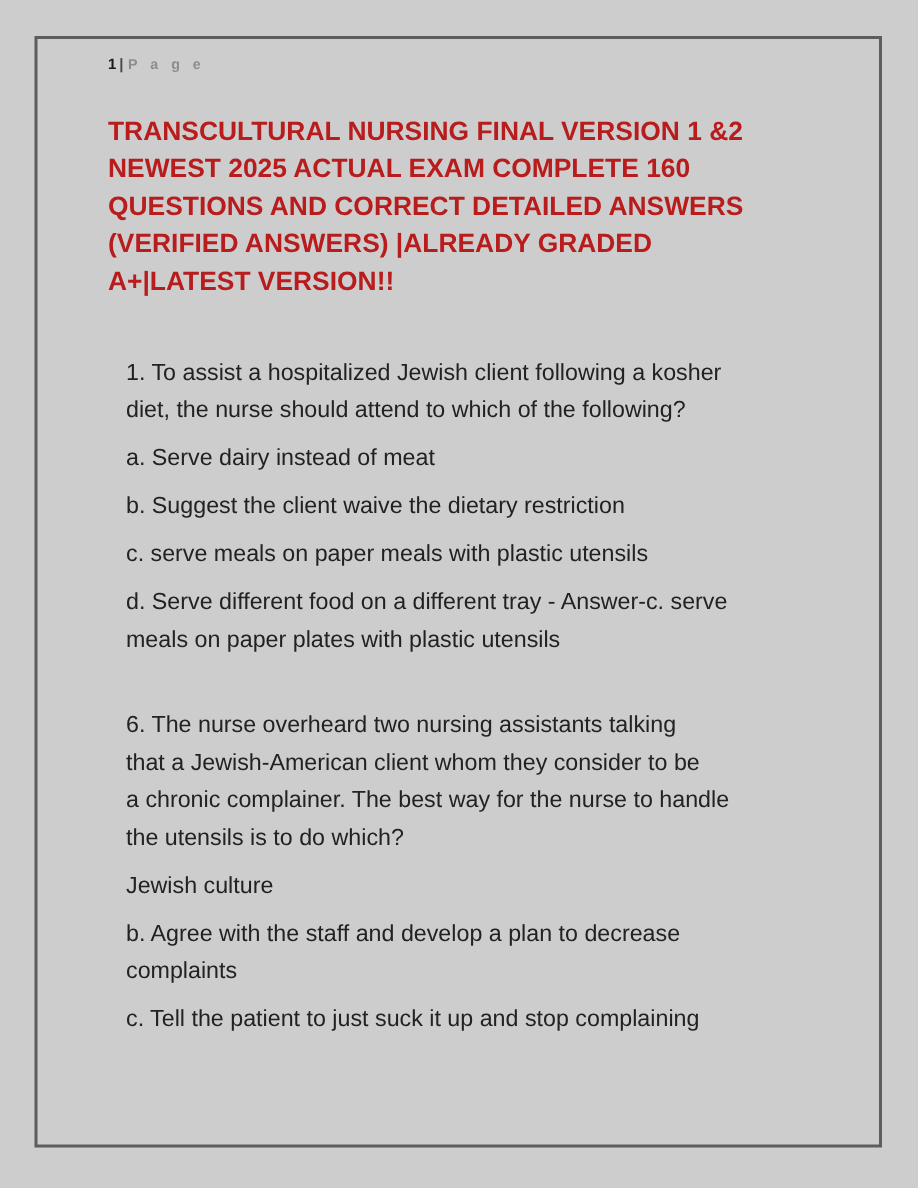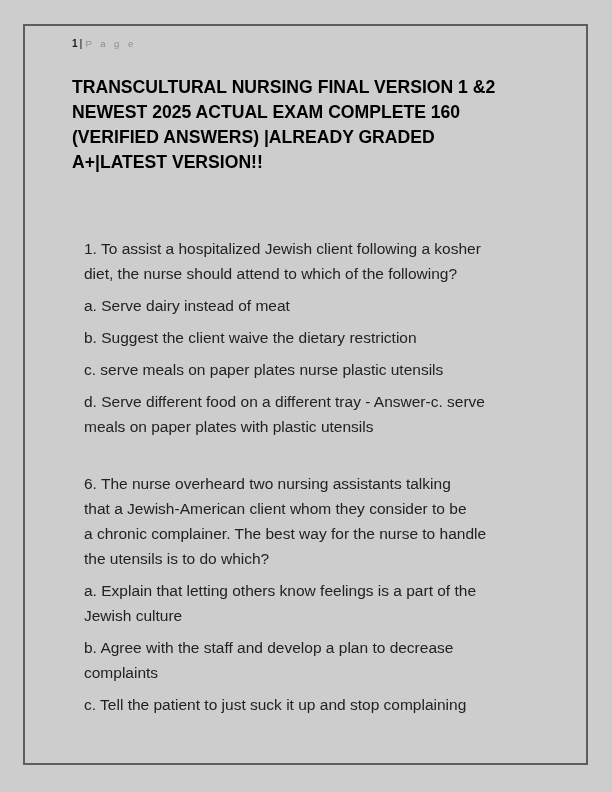--- a/index.html
+++ b/index.html
@@ -39,20 +39,21 @@
   }
   .page-header .sep {
     color: #4a4a4a;
     font-weight: bold;
     margin: 0 3px 0 2px;
   }
   .page-header .label {
     color: #8d8d8d;
     letter-spacing: 3px;
     font-size: 9.5px;
+    font-weight: bold;
   }
   .doc-title {
     position: absolute;
     left: 47px;
     top: 49px;
     width: 500px;
     font-weight: bold;
     font-size: 17.6px;
     line-height: 25px;
   }
@@ -77,54 +78,54 @@
 </style>
 </head>
 <body>
 
 <div class="page">
 
   <div class="page-header">
     <span class="num">1</span><span class="sep">|</span><span class="label">P a g e</span>
   </div>
 
-  <div class="doc-title" style="color: #000000;">
+  <div class="doc-title" style="color: #b91c1c;">
       <div class="line">TRANSCULTURAL NURSING FINAL VERSION 1 &amp;2</div>
       <div class="line">NEWEST 2025 ACTUAL EXAM COMPLETE 160</div>
+      <div class="line">QUESTIONS AND CORRECT DETAILED ANSWERS</div>
       <div class="line">(VERIFIED ANSWERS) |ALREADY GRADED</div>
       <div class="line">A+|LATEST VERSION!!</div>
     </div>
 
   <div class="doc-body">
       <div class="para">
         <div class="line">1. To assist a hospitalized Jewish client following a kosher</div>
         <div class="line">diet, the nurse should attend to which of the following?</div>
       </div>
       <div class="para">
         <div class="line">a. Serve dairy instead of meat</div>
       </div>
       <div class="para">
         <div class="line">b. Suggest the client waive the dietary restriction</div>
       </div>
       <div class="para">
-        <div class="line">c. serve meals on paper plates nurse plastic utensils</div>
+        <div class="line">c. serve meals on paper meals with plastic utensils</div>
       </div>
       <div class="para">
         <div class="line">d. Serve different food on a different tray - Answer-c. serve</div>
         <div class="line">meals on paper plates with plastic utensils</div>
       </div>
       <div class="para spacer"></div>
       <div class="para">
         <div class="line">6. The nurse overheard two nursing assistants talking</div>
         <div class="line">that a Jewish-American client whom they consider to be</div>
         <div class="line">a chronic complainer. The best way for the nurse to handle</div>
         <div class="line">the utensils is to do which?</div>
       </div>
       <div class="para">
-        <div class="line">a. Explain that letting others know feelings is a part of the</div>
         <div class="line">Jewish culture</div>
       </div>
       <div class="para">
         <div class="line">b. Agree with the staff and develop a plan to decrease</div>
         <div class="line">complaints</div>
       </div>
       <div class="para">
         <div class="line">c. Tell the patient to just suck it up and stop complaining</div>
       </div>
     </div>

